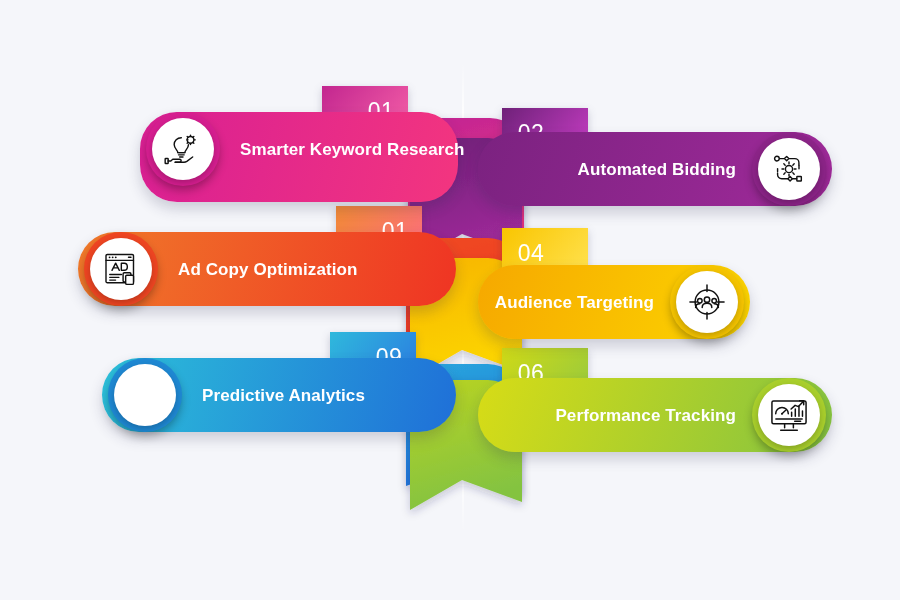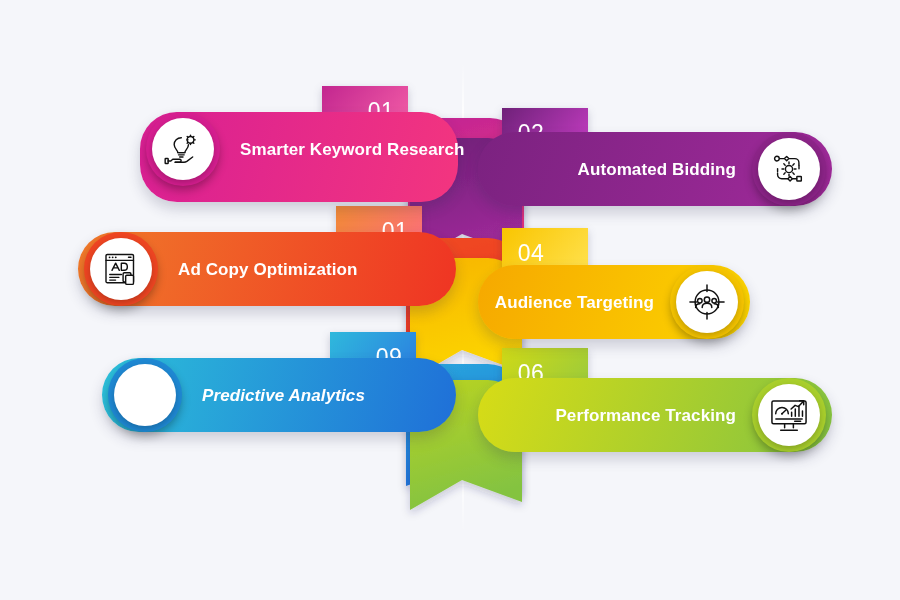--- a/index.html
+++ b/index.html
@@ -310,21 +310,21 @@
         <path d="M0,0 L86,0 L86,40 L26,40 L26,62 L0,46 Z" fill="url(#g4n)"></path>
         <path d="M26,40 L26,62 L48,48 Z" fill="#000" opacity="0.17"></path>
       </svg>
      </div>
      <span class="num">09</span>
       </div>
       <div class="pill" style="left: 102px; top: 358px; width: 348px; background: linear-gradient(105deg, rgb(44, 192, 217) 0%, rgb(31, 111, 216) 100%); padding: 0px 0px 0px 6px;">
         <div style="width: 74px; height: 74px; border-radius: 50%; flex: 0 0 auto; display: flex; align-items: center; justify-content: center; background: rgb(31, 136, 211); box-shadow: rgba(0, 0, 0, 0.25) 0px 5px 9px;">
           <div class="disc"></div>
         </div>
-        <span class="label" style="margin: 0px 0px 0px 20px; font-style: italic;">Predictive Analytics</span>
+        <span class="label" style="margin: 0px 0px 0px 20px;">Predictive Analytics</span>
         <div style="flex: 1 1 0%;"></div>
       </div>
     </div>
     <div class="item" style="left: 0px; top: 0px; width: 900px; height: 600px;">
       <div class="tail" style="left: 410px; top: 380px; width: 112px; height: 130px;">
         <svg width="112" height="140" viewBox="0 0 112 140">
        <defs>
          <linearGradient id="g5t" x1="0" y1="0" x2="0.25" y2="1">
            <stop offset="0%" stop-color="#b9d322"></stop>
            <stop offset="100%" stop-color="#84c341"></stop>

